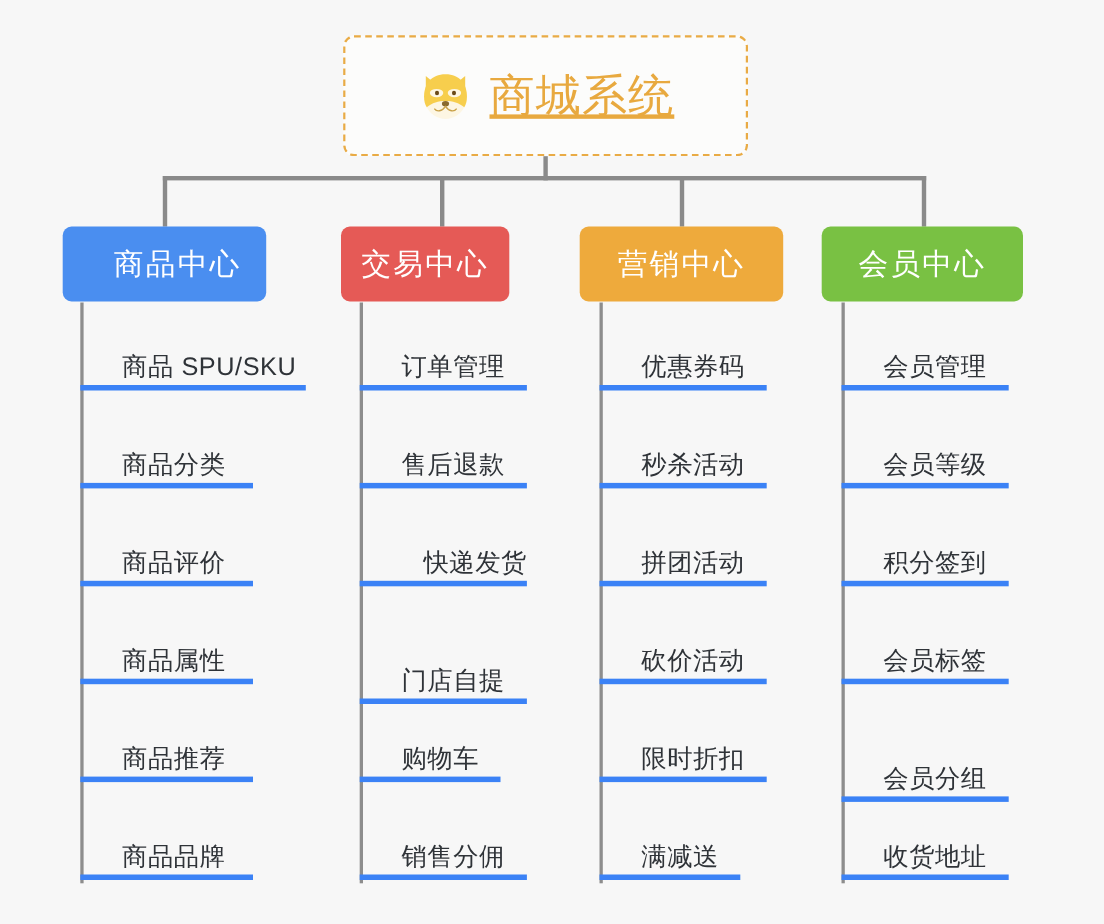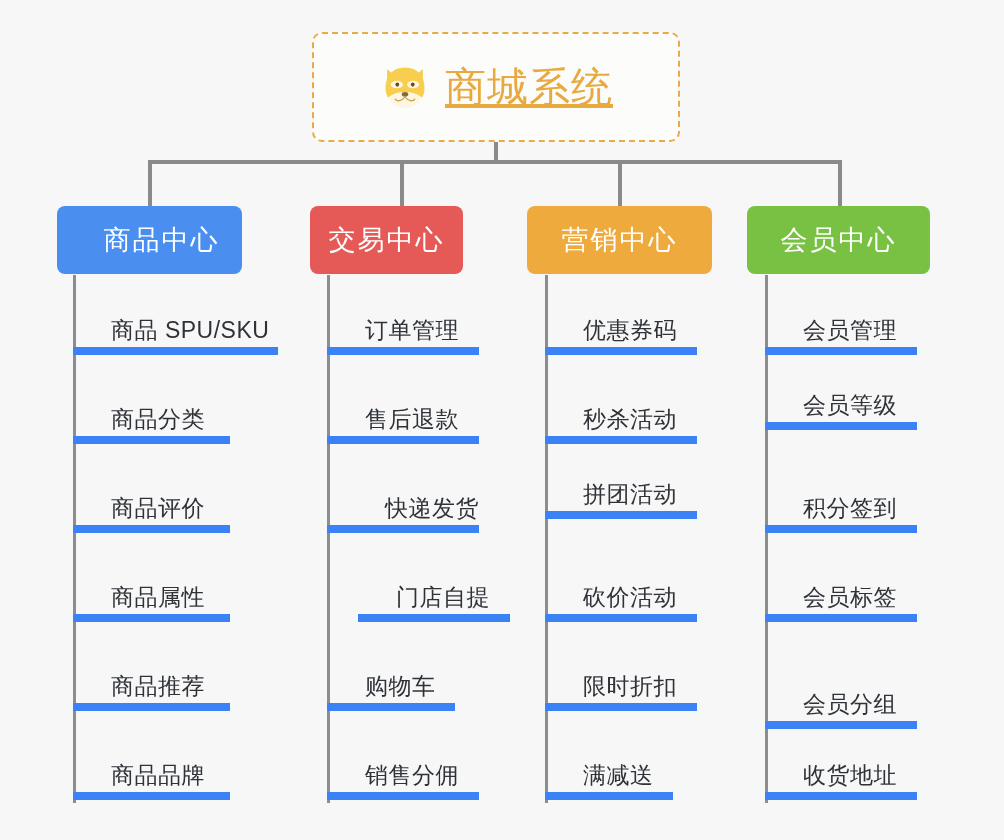--- a/index.html
+++ b/index.html
@@ -84,21 +84,21 @@
     position: absolute;
     left: 0;
     top: 0;
     width: 3px;
     background: #8d8d8d;
   }
   .leaf {
     position: absolute;
     left: 0;
     box-sizing: border-box;
-    border-bottom: 8px solid #3b82f6;
+    border-bottom: 5px solid #3b82f6;
     height: 80px;
     display: flex;
     align-items: flex-end;
     padding-left: 38px;
     padding-bottom: 2px;
     white-space: nowrap;
   }
   .leaf-label {
     font-size: 23px;
     line-height: 1.25;
@@ -182,59 +182,59 @@
     <div class="spine" style="height:528px;"></div>
     <div class="leaf" style="top:0px;   width:152px;">
         <span class="leaf-label">订单管理</span>
       </div>
     <div class="leaf" style="top:89px;  width:152px;">
         <span class="leaf-label">售后退款</span>
       </div>
     <div class="leaf" style="top:178px; width:152px;justify-content:flex-end;">
         <span class="leaf-label">快递发货</span>
       </div>
-    <div class="leaf" style="top:267px; width:152px;margin-left:31px;">
+    <div class="leaf" style="top:285px; width:152px;">
         <span class="leaf-label">门店自提</span>
       </div>
     <div class="leaf" style="top:356px; width:128px;">
         <span class="leaf-label">购物车</span>
       </div>
     <div class="leaf" style="top:445px; width:152px;">
         <span class="leaf-label">销售分佣</span>
       </div>
   </div>
 
   <div class="branch" style="left:545px;">
     <div class="spine" style="height:528px;"></div>
     <div class="leaf" style="top:0px;   width:152px;">
         <span class="leaf-label">优惠券码</span>
       </div>
     <div class="leaf" style="top:89px;  width:152px;">
         <span class="leaf-label">秒杀活动</span>
       </div>
-    <div class="leaf" style="top:164px; width:152px;text-align:center;">
+    <div class="leaf" style="top:178px; width:152px;text-align:center;">
         <span class="leaf-label">拼团活动</span>
       </div>
     <div class="leaf" style="top:267px; width:152px;">
         <span class="leaf-label">砍价活动</span>
       </div>
     <div class="leaf" style="top:356px; width:152px;">
         <span class="leaf-label">限时折扣</span>
       </div>
     <div class="leaf" style="top:445px; width:128px;">
         <span class="leaf-label">满减送</span>
       </div>
   </div>
 
   <div class="branch" style="left:765px;">
     <div class="spine" style="height:528px;"></div>
     <div class="leaf" style="top:0px;   width:152px;">
         <span class="leaf-label">会员管理</span>
       </div>
-    <div class="leaf" style="top:75px;  width:152px;">
+    <div class="leaf" style="top:89px;  width:152px;">
         <span class="leaf-label">会员等级</span>
       </div>
     <div class="leaf" style="top:178px; width:152px;">
         <span class="leaf-label">积分签到</span>
       </div>
     <div class="leaf" style="top:267px; width:152px;">
         <span class="leaf-label">会员标签</span>
       </div>
     <div class="leaf" style="top:374px; width:152px;align-items:flex-end;">
         <span class="leaf-label">会员分组</span>

